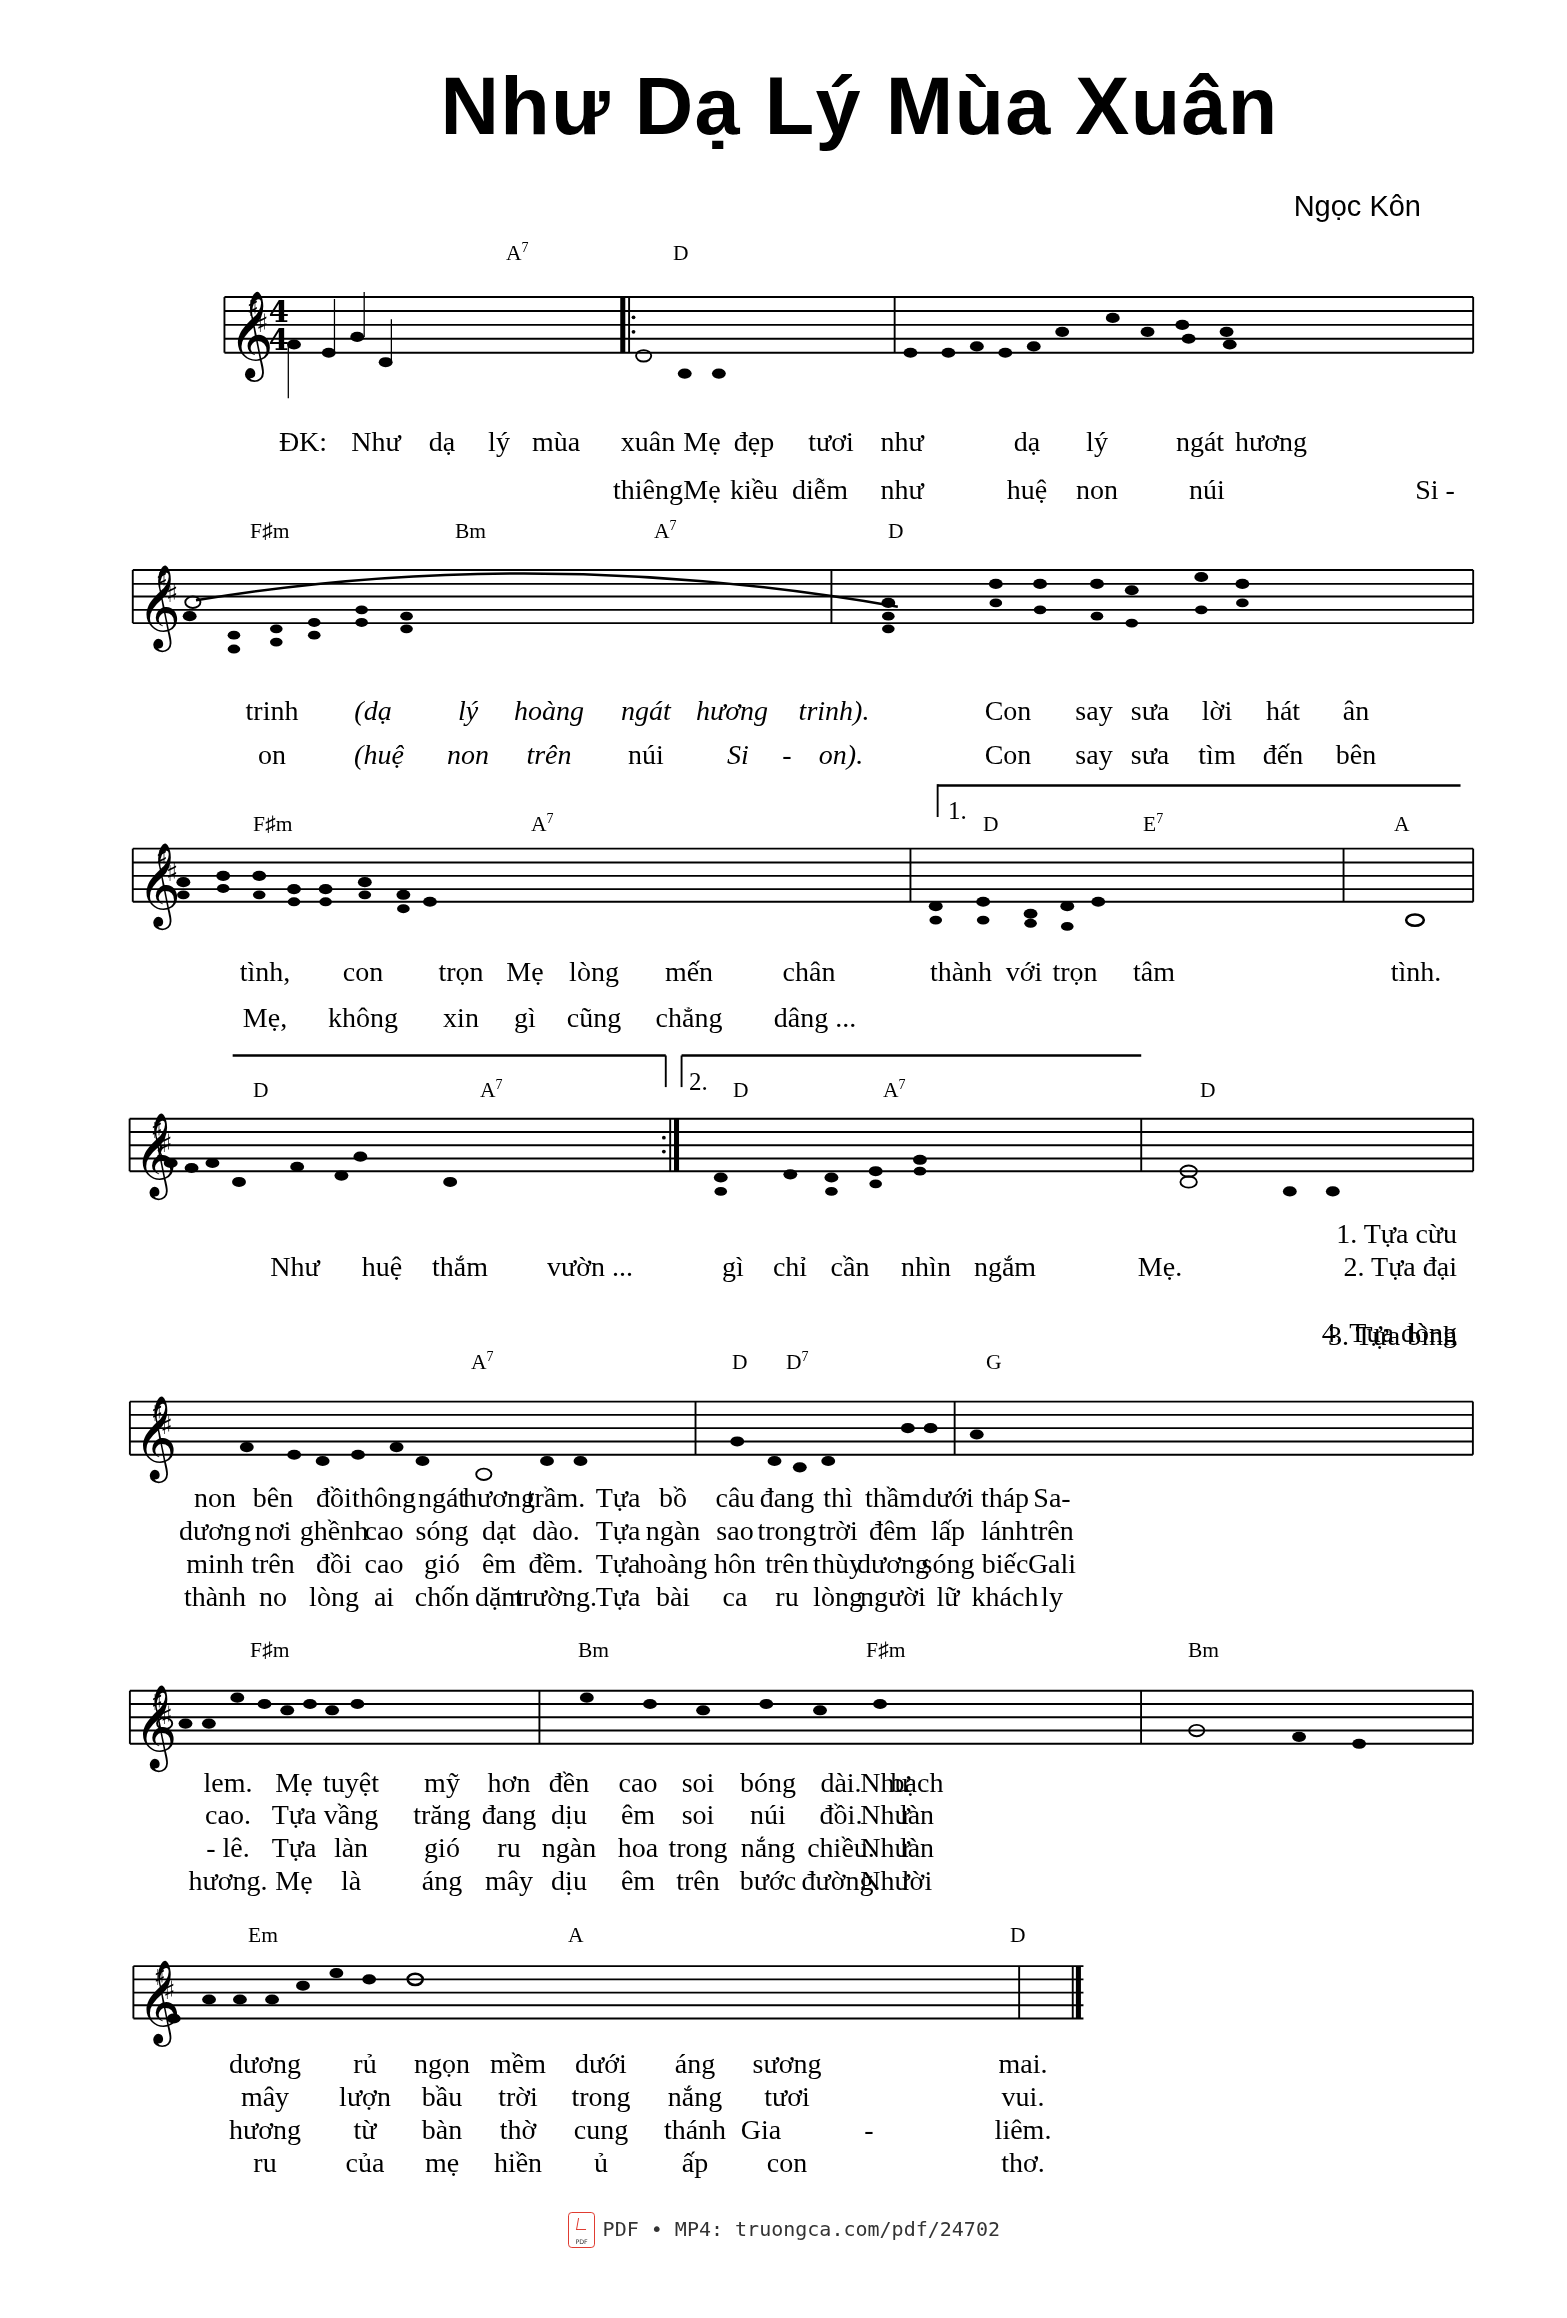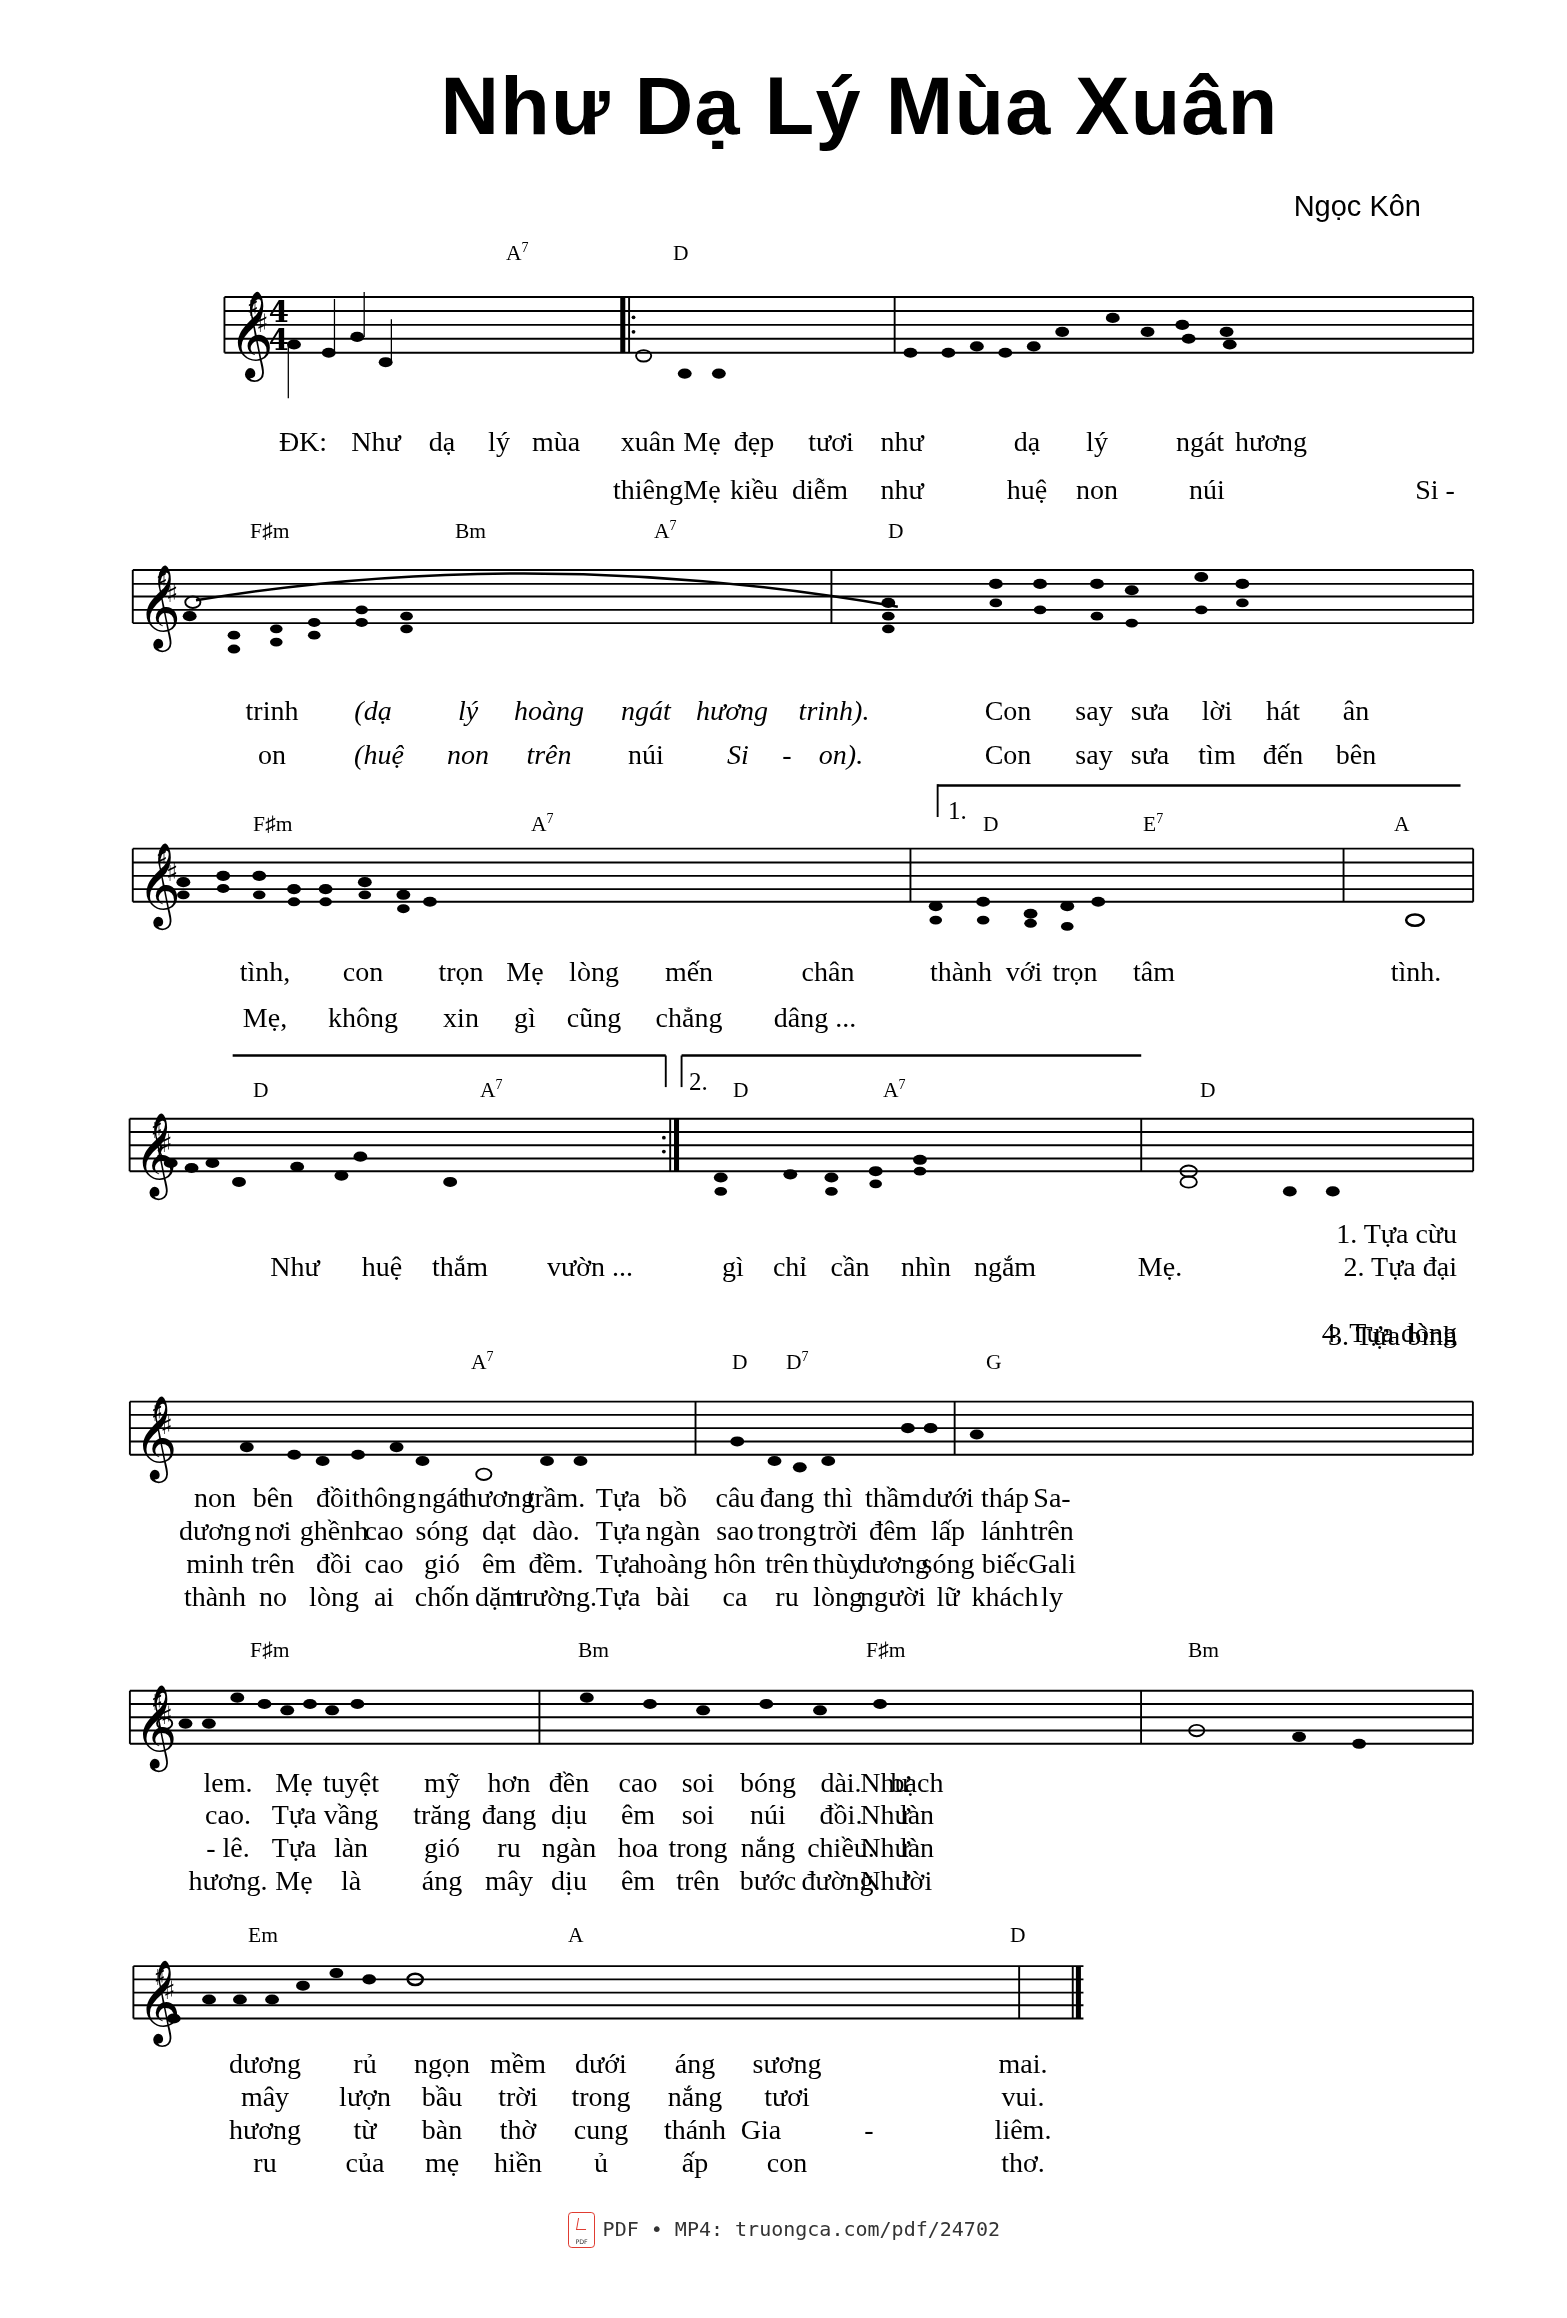--- a/index.html
+++ b/index.html
@@ -241,21 +241,21 @@
   <div class="chord" style="left:983px;top:26.5px;"><span>D</span><sup></sup></div>
   <div class="chord" style="left:1143px;top:26.5px;"><span>E</span><sup>7</sup></div>
   <div class="chord" style="left:1394px;top:26.5px;"><span>A</span><sup></sup></div>
   <div class="lyr-line" style="top:172px;left:0;width:1568px;">
     <span class="syl" style="left:265px">tình,</span>
     <span class="syl" style="left:363px">con</span>
     <span class="syl" style="left:461px">trọn</span>
     <span class="syl" style="left:525px">Mẹ</span>
     <span class="syl" style="left:594px">lòng</span>
     <span class="syl" style="left:689px">mến</span>
-    <span class="syl" style="left:828px">chân</span>
+    <span class="syl" style="left:809px">chân</span>
     <span class="syl" style="left:961px">thành</span>
     <span class="syl" style="left:1024px">với</span>
     <span class="syl" style="left:1075px">trọn</span>
     <span class="syl" style="left:1154px">tâm</span>
     <span class="syl" style="left:1416px">tình.</span>
   </div>
   <div class="lyr-line" style="top:218px;left:0;width:1568px;">
     <span class="syl" style="left:265px">Mẹ,</span>
     <span class="syl" style="left:363px">không</span>
     <span class="syl" style="left:461px">xin</span>

